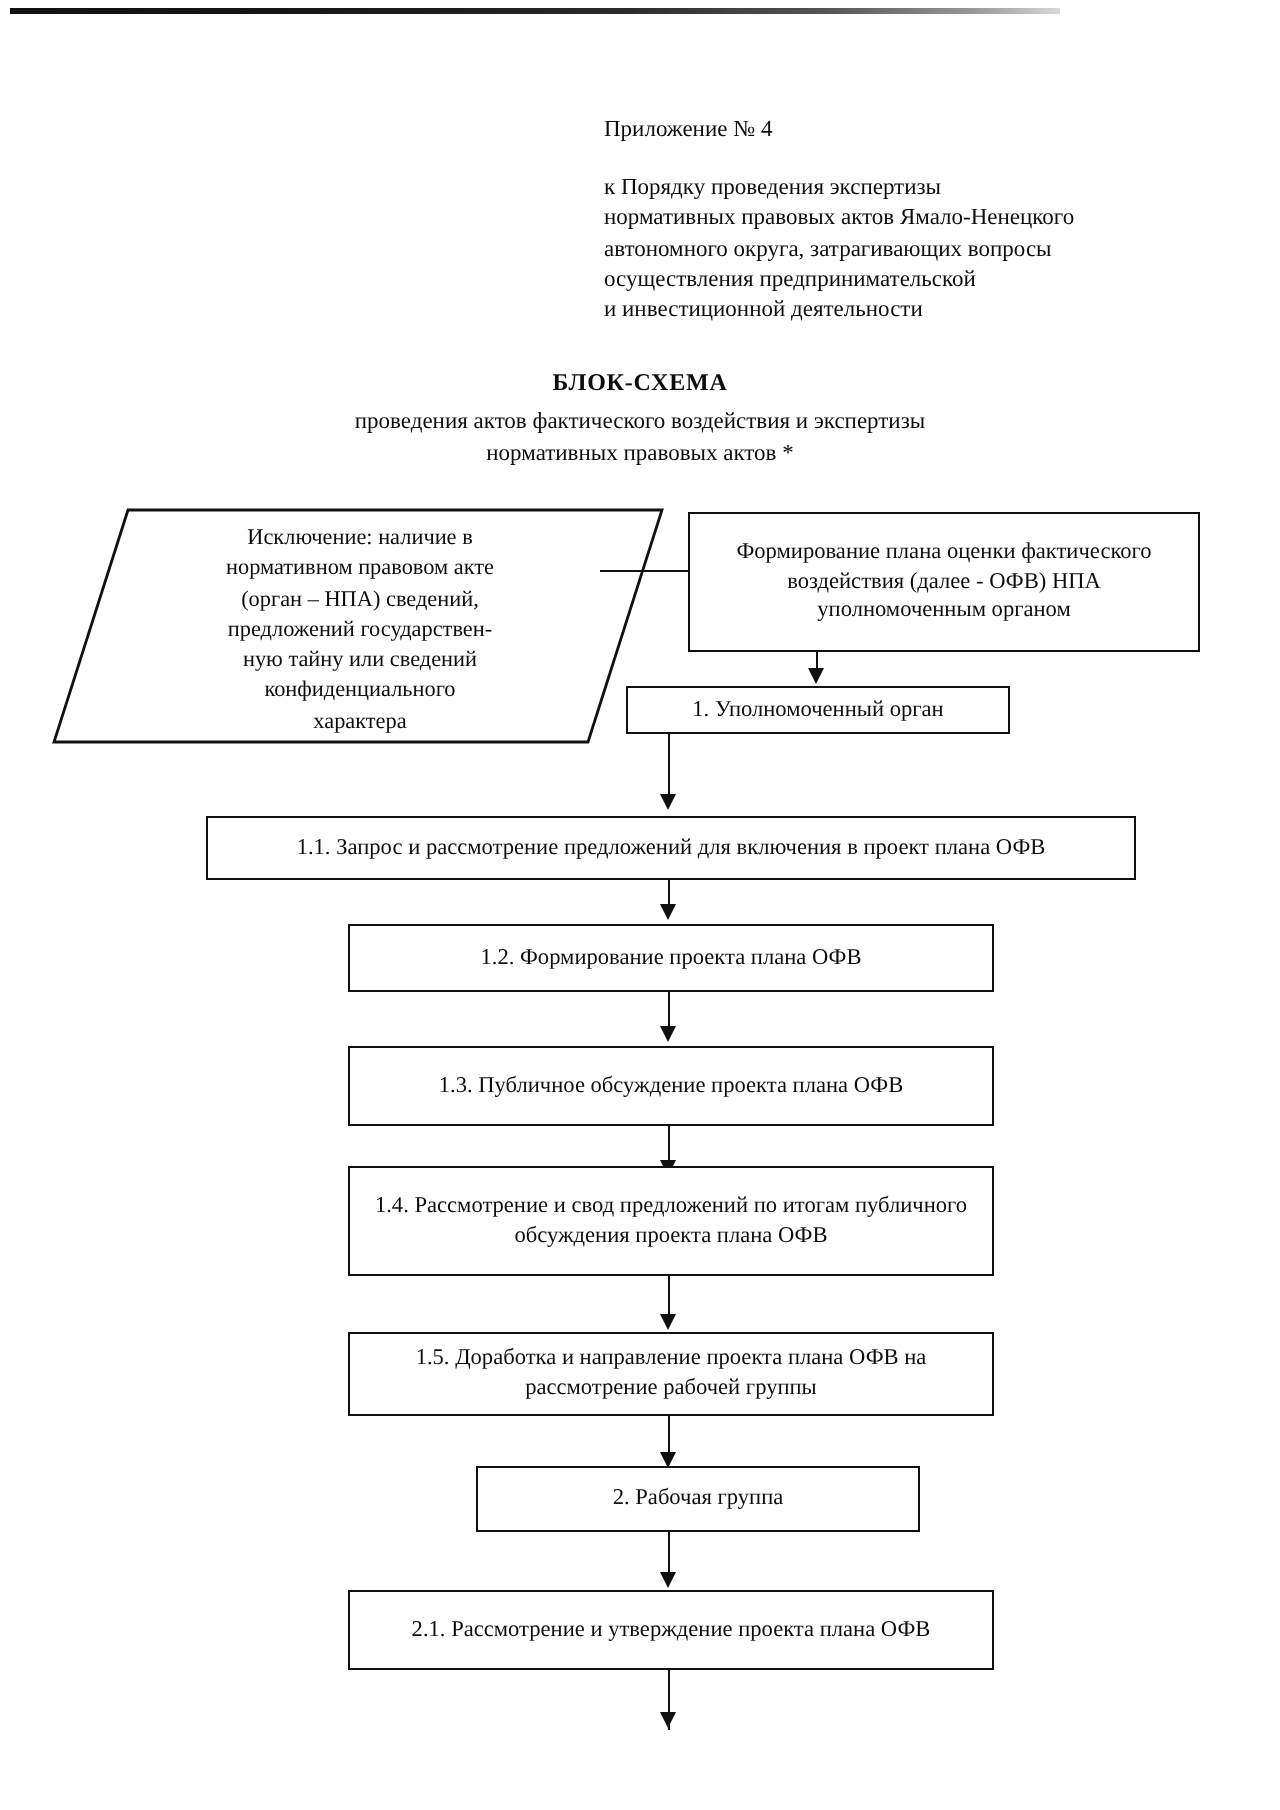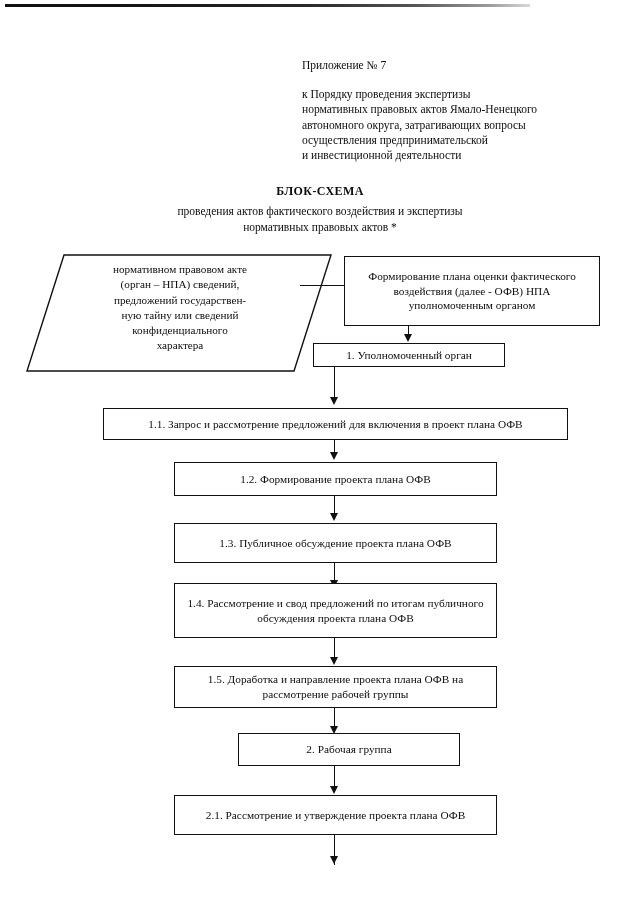--- a/index.html
+++ b/index.html
@@ -120,41 +120,42 @@
     border-right: 4.5px solid transparent;
     border-top: 8px solid #111;
   }
 </style>
 </head>
 <body>
 
 <div class="scan-edge"></div>
 
 <div class="header-block">
-  <div class="header-appendix">Приложение № 7</div>
+  <div class="header-appendix">Приложение № 4</div>
   <div class="header-body">
     <div>к Порядку проведения экспертизы</div>
     <div>нормативных правовых актов  Ямало-Ненецкого</div>
     <div>автономного округа, затрагивающих вопросы</div>
     <div>осуществления предпринимательской</div>
     <div>и инвестиционной деятельности</div>
   </div>
 </div>
 
 <div class="doc-title">БЛОК-СХЕМА</div>
 <div class="doc-subtitle">
   <div>проведения актов фактического воздействия и экспертизы</div>
   <div>нормативных правовых актов *</div>
 </div>
 
 <div class="parallelogram">
   <svg width="306" height="118" viewBox="0 0 306 118" aria-hidden="true">
     <polygon points="38,1 305,1 268,117 1,117" fill="#ffffff" stroke="#111111" stroke-width="1.4"></polygon>
   </svg>
   <div class="ptext">
+    <div>Исключение: наличие в</div>
     <div>нормативном правовом акте</div>
     <div>(орган – НПА) сведений,</div>
     <div>предложений государствен-</div>
     <div>ную тайну или сведений</div>
     <div>конфиденциального</div>
     <div>характера</div>
   </div>
 </div>
 
 <div class="conn hline" style="left:300px; top:285px; width:46px;"></div>

